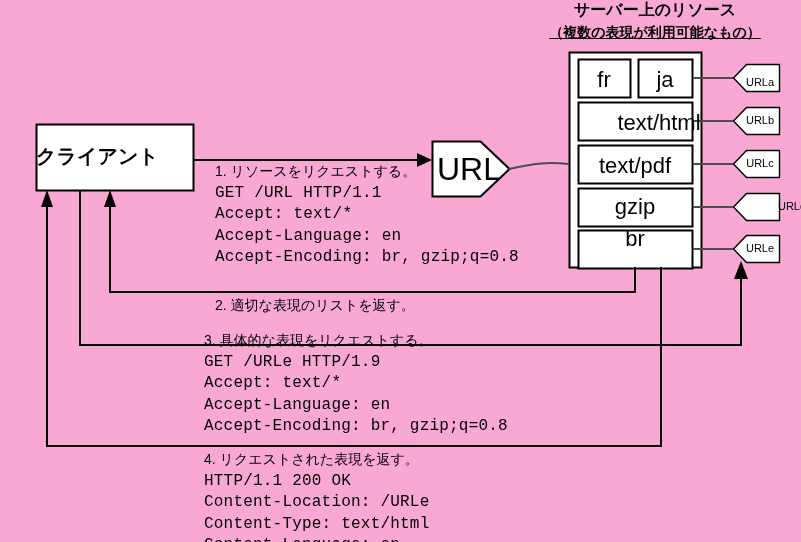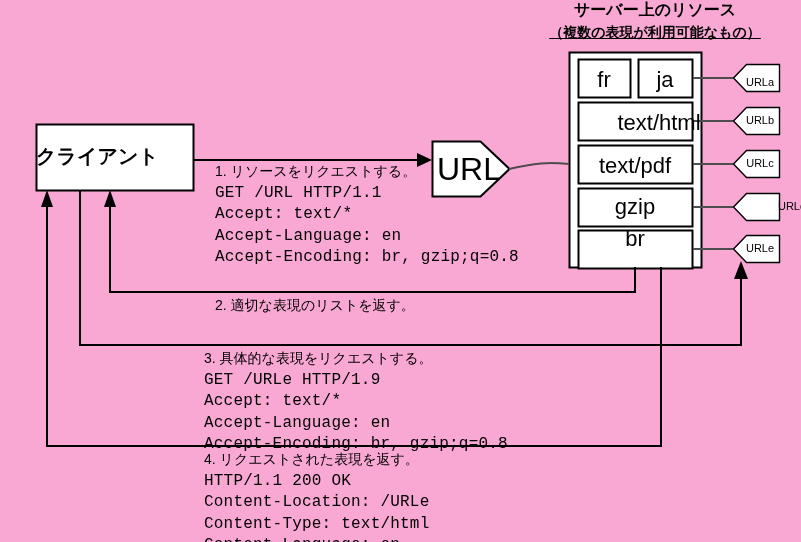--- a/index.html
+++ b/index.html
@@ -174,21 +174,21 @@
     <div class="msg-body" style="margin-top:4px;">GET /URL HTTP/1.1
 Accept: text/*
 Accept-Language: en
 Accept-Encoding: br, gzip;q=0.8</div>
   </div>
 
   <div class="msg" style="left:215px; top:297px;text-align:center;">
     <div class="msg-title">2. 適切な表現のリストを返す。</div>
   </div>
 
-  <div class="msg" style="left:204px; top:350px;">
+  <div class="msg" style="left:204px; top:332px;">
     <div class="msg-title">3. 具体的な表現をリクエストする。</div>
     <div class="msg-body" style="margin-top:4px;">GET /URLe HTTP/1.9
 Accept: text/*
 Accept-Language: en
 Accept-Encoding: br, gzip;q=0.8</div>
   </div>
 
   <div class="msg" style="left:204px; top:451px;">
     <div class="msg-title">4. リクエストされた表現を返す。</div>
     <div class="msg-body" style="margin-top:4px;">HTTP/1.1 200 OK

